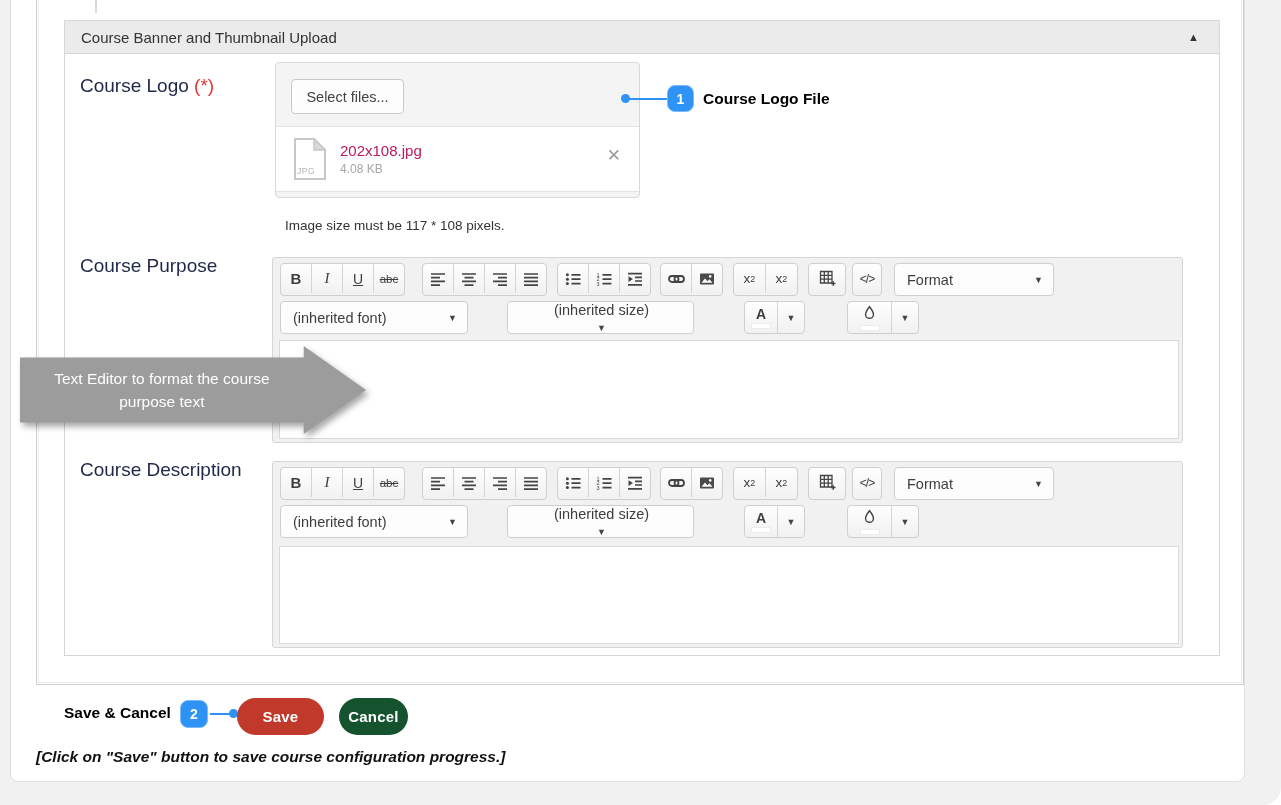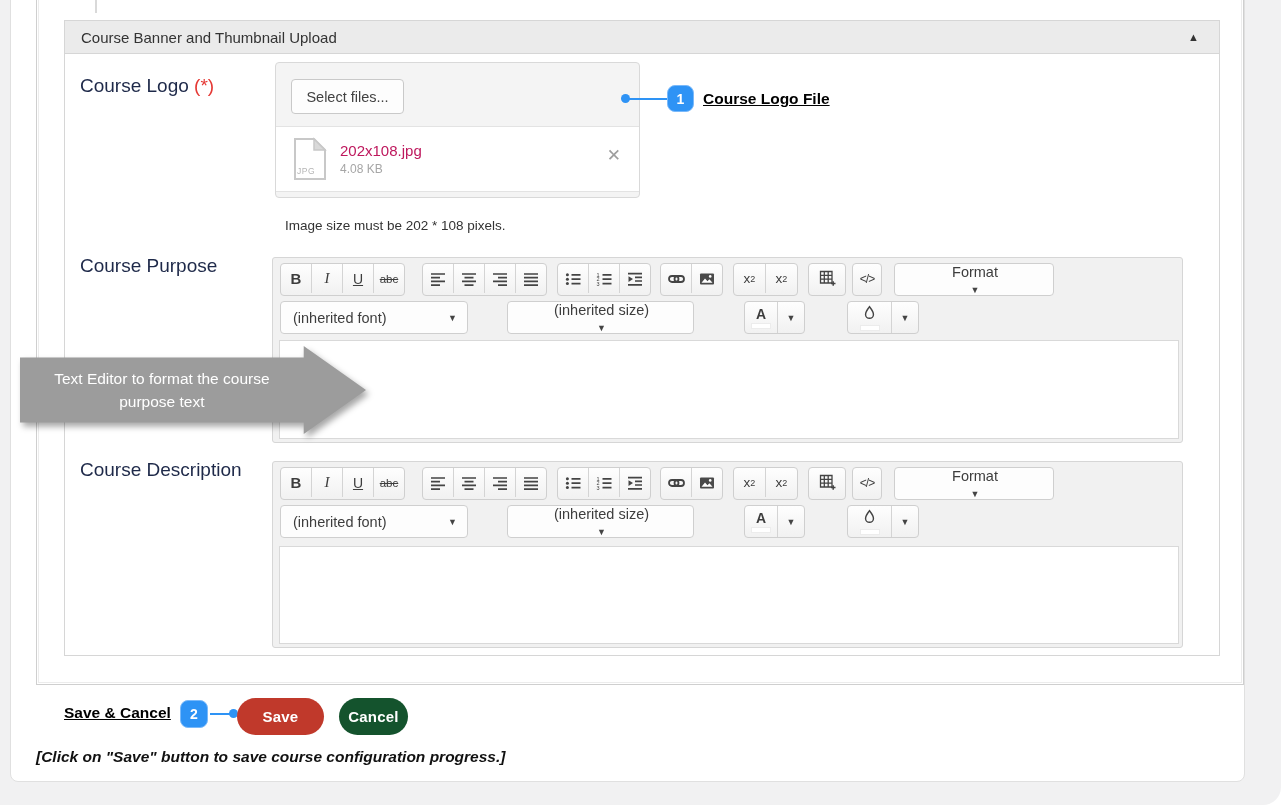--- a/index.html
+++ b/index.html
@@ -60,21 +60,21 @@
   .b-strike{text-decoration:line-through;font-size:11.5px;}
   .b-subsup{font-size:13.5px;}
   .b-subsup sub,.b-subsup sup{font-size:9px;}
   .b-code{font-size:12px;letter-spacing:-1px;}
   .mr17{margin-right:17px;} .mr10{margin-right:10px;} .mr9{margin-right:9px;}
   .mr6{margin-right:6px;} .mr12{margin-right:12px;}
   .mr39{margin-right:39px;} .mr50{margin-right:50px;} .mr42{margin-right:42px;}
   .tb-dd{display:flex;align-items:center;justify-content:space-between;height:31px;
         border:1px solid #cfcfcf;border-radius:4px;background:#fdfdfd;
         padding:0 10px 0 12px;font-size:14.5px;color:#3d3d3d;cursor:pointer;}
-  .dd-format{width:136px;flex-direction:column;}
+  .dd-format{width:136px;}
   .dd-font{width:164px;}
   .dd-size{width:163px;flex-direction:column;}
   .caret{font-size:9px;color:#444;}
   .tb-split{display:flex;border:1px solid #cfcfcf;border-radius:4px;height:31px;
         background:linear-gradient(#fefefe,#f1f1f1);overflow:hidden;}
   .split-main{display:flex;flex-direction:column;align-items:center;justify-content:center;
         cursor:pointer;padding:0 2px;}
   .split-a{width:28px;font-weight:600;font-size:14px;color:#3d3d3d;}
   .split-drop{width:39px;}
   .split-caret{width:26px;display:flex;align-items:center;justify-content:center;
@@ -91,21 +91,21 @@
         clip-path:polygon(0 13%,82% 13%,82% 0,100% 50%,82% 100%,82% 87%,0 87%);}
   .arrow-text{position:absolute;left:0;top:0;bottom:0;width:82%;display:flex;align-items:center;
         justify-content:center;text-align:center;color:#fff;font-size:15.5px;line-height:1.5;
         padding:0 14px;box-sizing:border-box;}
 
   
   .conn-dot{width:9px;height:9px;border-radius:50%;background:#2e93f5;}
   .conn-line{height:2px;background:#2e93f5;}
   .badge{width:27px;height:27px;border-radius:8px;background:#2e93f5;border:1.5px solid #7ab9fa;
         color:#fff;font-weight:bold;font-size:14px;display:flex;align-items:center;justify-content:center;}
-  .callout-label{font-size:15.5px;font-weight:bold;color:#000;text-decoration:underline;}
+  .callout-label{font-size:15.5px;font-weight:bold;color:#000;}
 
   
   .btn{border-radius:18.5px;height:37px;display:flex;align-items:center;justify-content:center;
         color:#fff;font-size:15px;font-weight:bold;cursor:pointer;letter-spacing:.2px;}
   .btn-save{left:237px;top:698px;width:87px;background:#c0392b;}
   .btn-cancel{left:339px;top:698px;width:69px;background:#14532d;}
   .footnote{left:36px;top:748px;font-size:15.5px;font-weight:bold;font-style:italic;color:#111;}
 </style>
 </head>
 <body>
@@ -136,21 +136,21 @@
           <path d="M2 2 h19 l11 11 v29 h-30 z" fill="#fff" stroke="#c8c8c8" stroke-width="2"></path>
           <path d="M21 2 v11 h11 z" fill="#d9d9d9" stroke="#c8c8c8" stroke-width="1.5"></path>
         </svg>
         <span class="file-type">JPG</span>
       </div>
       <span class="file-name">202x108.jpg</span>
       <span class="file-size">4.08 KB</span>
       <span class="file-remove">✕</span>
     </div>
   </div>
-  <div class="abs hint">Image size must be 202 * 108 pixels.</div>
+  <div class="abs hint">Image size must be 117 * 108 pixels.</div>
 
   <div class="abs conn-dot" style="left:621px;top:94px;"></div>
   <div class="abs conn-line" style="left:629px;top:98px;width:39px;"></div>
   <div class="abs badge" style="left:667px;top:85px;">1</div>
   <div class="abs callout-label" style="left:703px;top:90px;">Course Logo File</div>
 
   <div class="abs field-label" style="left:72px;top:255px;">Course Purpose</div>
 
   <div class="abs editor editor-a">
     <div class="tb-row tb-row1">

